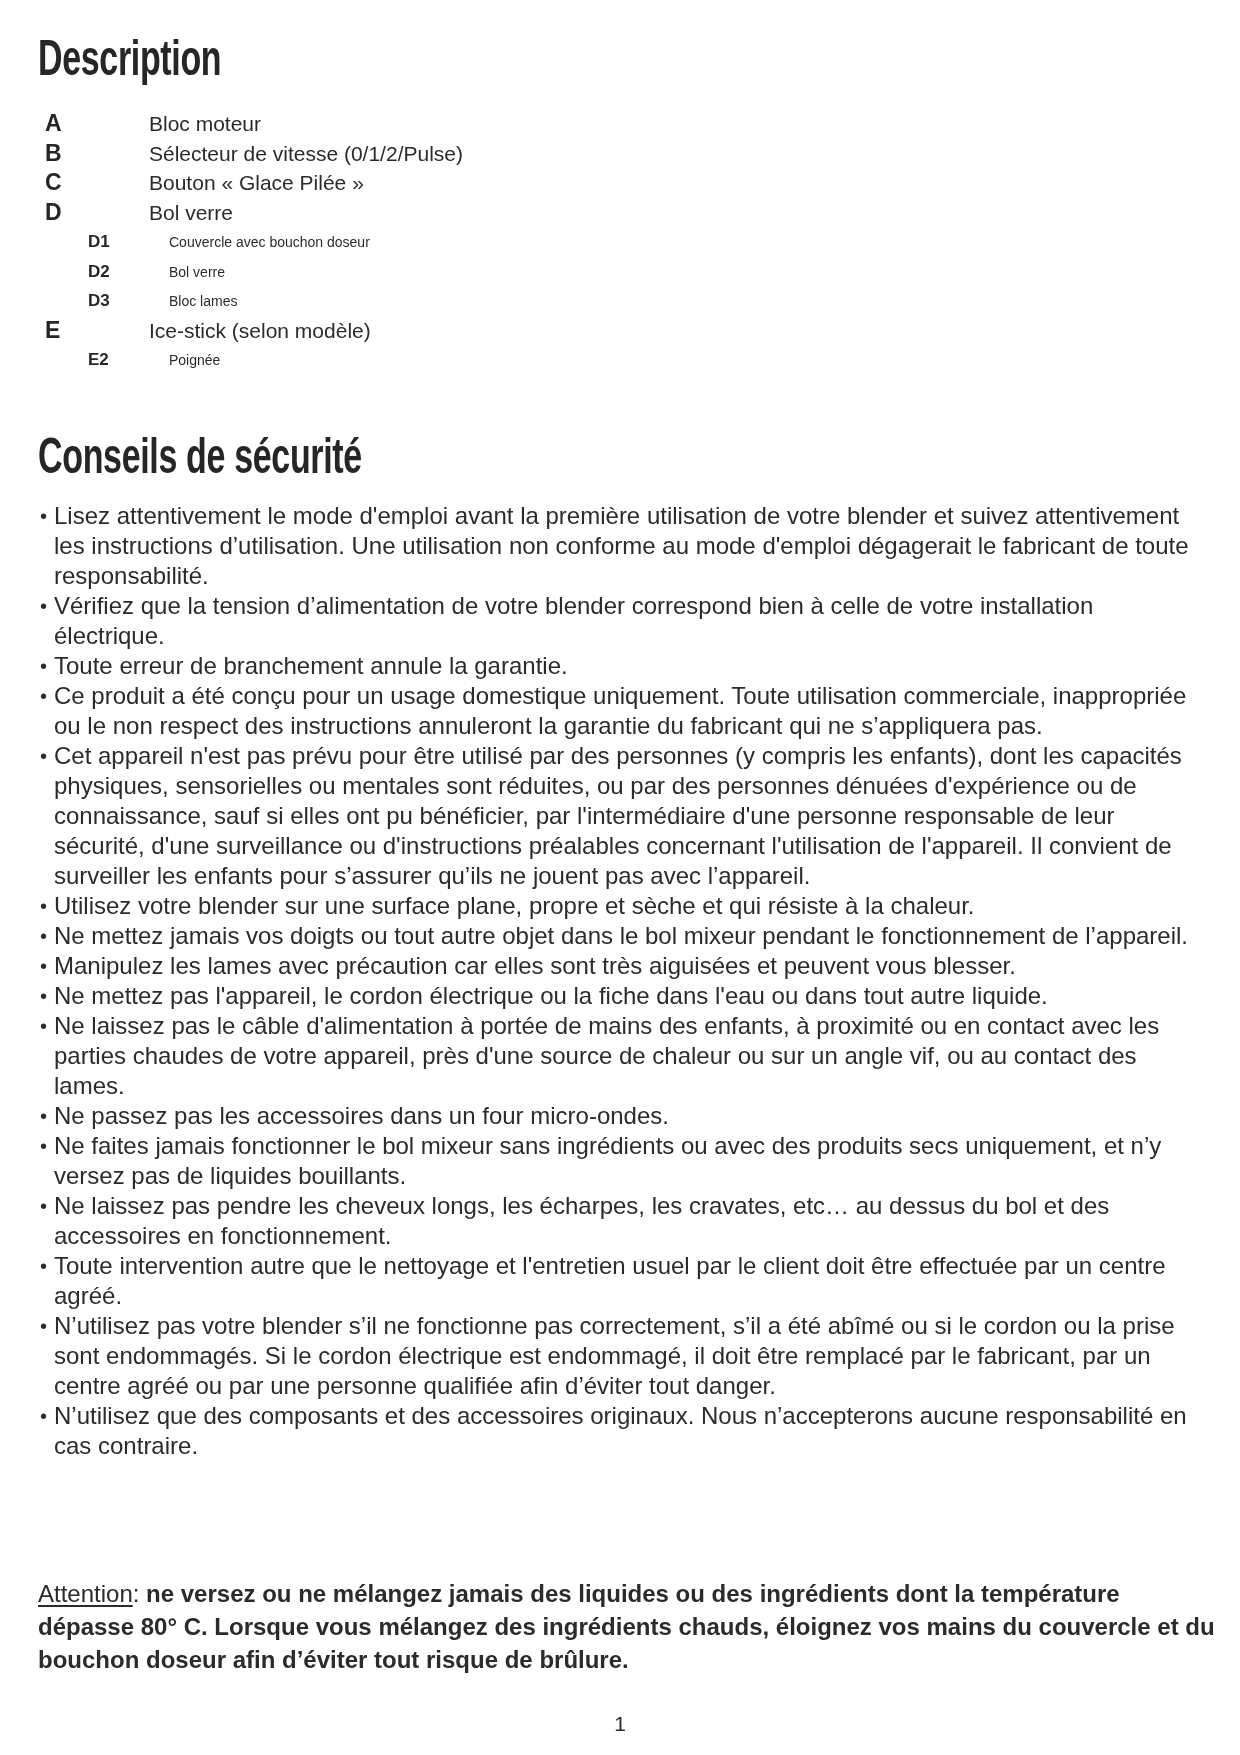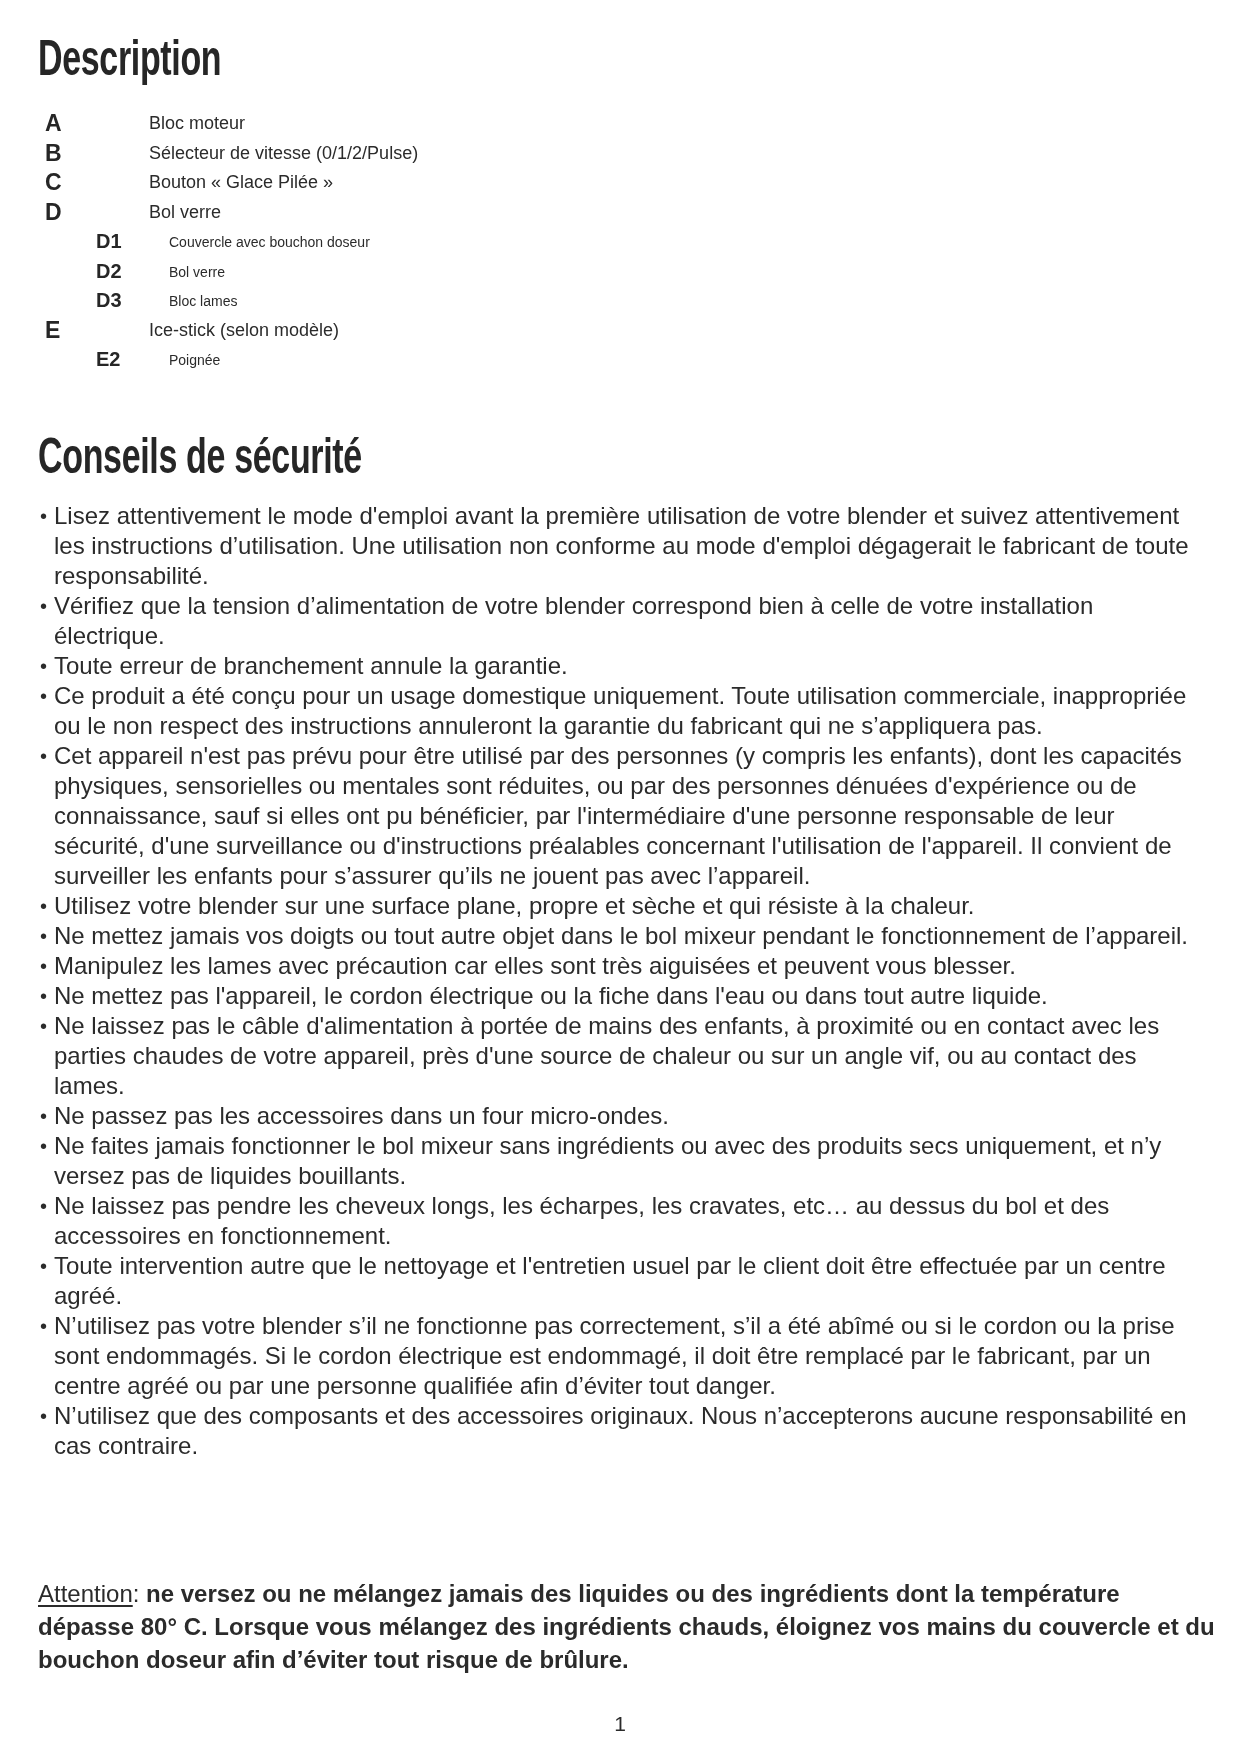--- a/index.html
+++ b/index.html
@@ -26,23 +26,23 @@
   }
   .h-desc { padding-top: 33px; }
   .h-safety { margin-top: 56px !important; }
 
   
   .parts-list { margin: 26px 0 0 38px; }
   .part-row { position: relative; height: 29.5px; line-height: 29.5px; }
   .part-key { position: absolute; top: 0; font-weight: bold; color: #262626; }
   .part-row.lvl1 { padding-left: 111px; }
   .part-row.lvl1 .part-key { left: 7px; font-size: 23px; }
-  .part-row.lvl1 .part-label { font-size: 18px; }
+  .part-row.lvl1 .part-label { font-size: 21px; }
   .part-row.lvl2 { padding-left: 131px; }
-  .part-row.lvl2 .part-key { left: 58px; font-size: 20px; }
+  .part-row.lvl2 .part-key { left: 50px; font-size: 17px; }
   .part-row.lvl2 .part-label { font-size: 14px; }
 
   
   .safety-list {
     margin: 20px 0 0 38px;
     padding: 0;
     list-style: none;
     width: 1166px;
   }
   .safety-list li {

